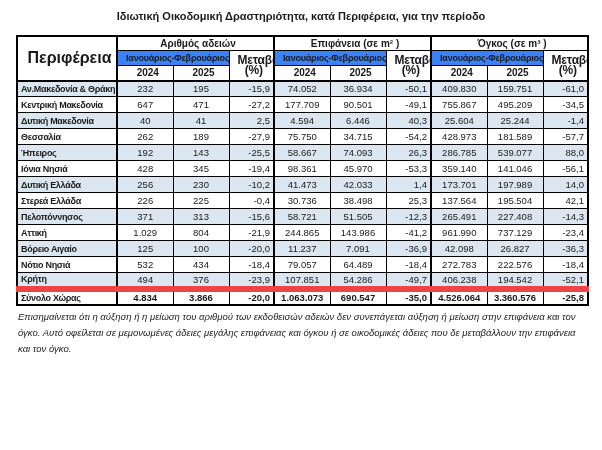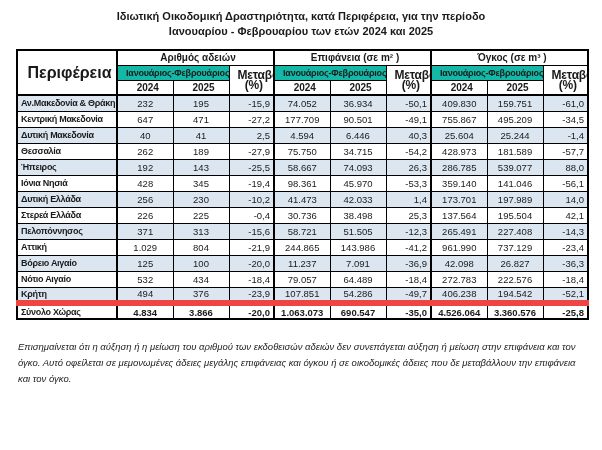--- a/index.html
+++ b/index.html
@@ -29,21 +29,21 @@
   }
   th, td {
     border: 1px solid #000;
     font-size: 10px;
     padding: 0 3px;
     overflow: hidden;
   }
   thead th { font-weight: bold; text-align: center; height: 15px; padding-left: 8px; }
   .group-label { font-size: 10px; }
   .period {
-    background: #14b8a6;
+    background: #3b82f6;
     font-size: 9px;
     white-space: nowrap;
     letter-spacing: -0.2px;
   }
   .chg-h { font-size: 12px; line-height: 10px; letter-spacing: -0.2px; }
   .year-h { font-size: 10px; }
   .region-h { font-size: 16px; }
   tbody td { height: 16px; }
   td.region {
     text-align: left;
@@ -52,35 +52,34 @@
     letter-spacing: -0.3px;
     white-space: nowrap;
   }
   td.num { text-align: center; font-size: 9.5px; }
   td.chg { text-align: right; font-size: 9.5px; }
   tbody tr.shaded td { background: #dce6f1; }
   tbody tr:first-child td { border-top: 2px solid #000; }
   tbody tr.total td { font-weight: bold; border-top: 6px solid #ef4444; }
   .grp-start { border-left: 2px solid #000 !important; }
   .footnote {
-    margin: 19px 14px 0 18px;
+    margin: 3px 14px 0 18px;
     font-style: italic;
     font-size: 9.5px;
     line-height: 16px;
     color: #222;
   }
 </style>
 </head>
 <body>
 
 <div class="page">
 
   <div class="title">
     <div>Ιδιωτική  Οικοδομική Δραστηριότητα, κατά Περιφέρεια, για την περίοδο</div>
-    <div>Ιανουαρίου - Φεβρουαρίου των ετών 2024 και 2025</div>
   </div>
 
   <table class="stats">
     <colgroup>
       <col style="width:100px">
       <col style="width:56px">
         <col style="width:56px">
         <col style="width:45px">
       <col style="width:56px">
         <col style="width:56px">
@@ -240,21 +239,21 @@
           <td class="num">100</td>
           <td class="chg">-20,0</td>
           <td class="num grp-start">11.237</td>
           <td class="num">7.091</td>
           <td class="chg">-36,9</td>
           <td class="num grp-start">42.098</td>
           <td class="num">26.827</td>
           <td class="chg">-36,3</td>
         </tr>
         <tr>
-          <td class="region">Νότιο Αιγαίο</td>
+          <td class="region">Νότιο Νησιά</td>
           <td class="num grp-start">532</td>
           <td class="num">434</td>
           <td class="chg">-18,4</td>
           <td class="num grp-start">79.057</td>
           <td class="num">64.489</td>
           <td class="chg">-18,4</td>
           <td class="num grp-start">272.783</td>
           <td class="num">222.576</td>
           <td class="chg">-18,4</td>
         </tr>

